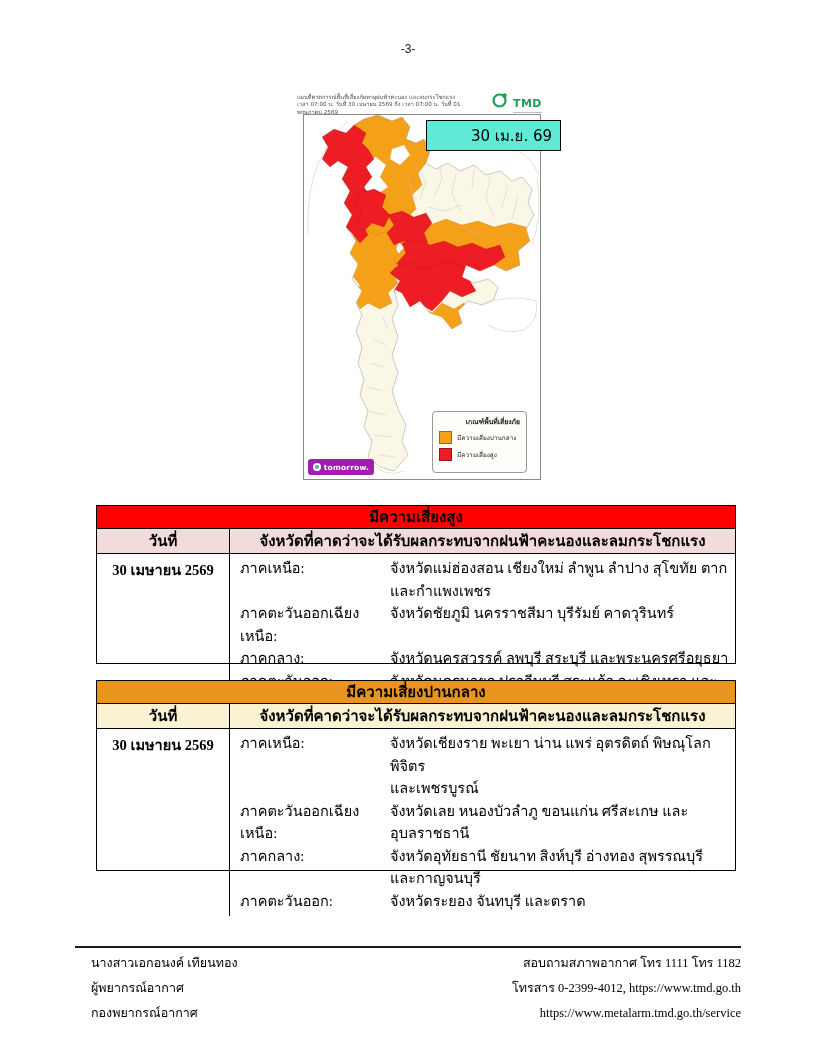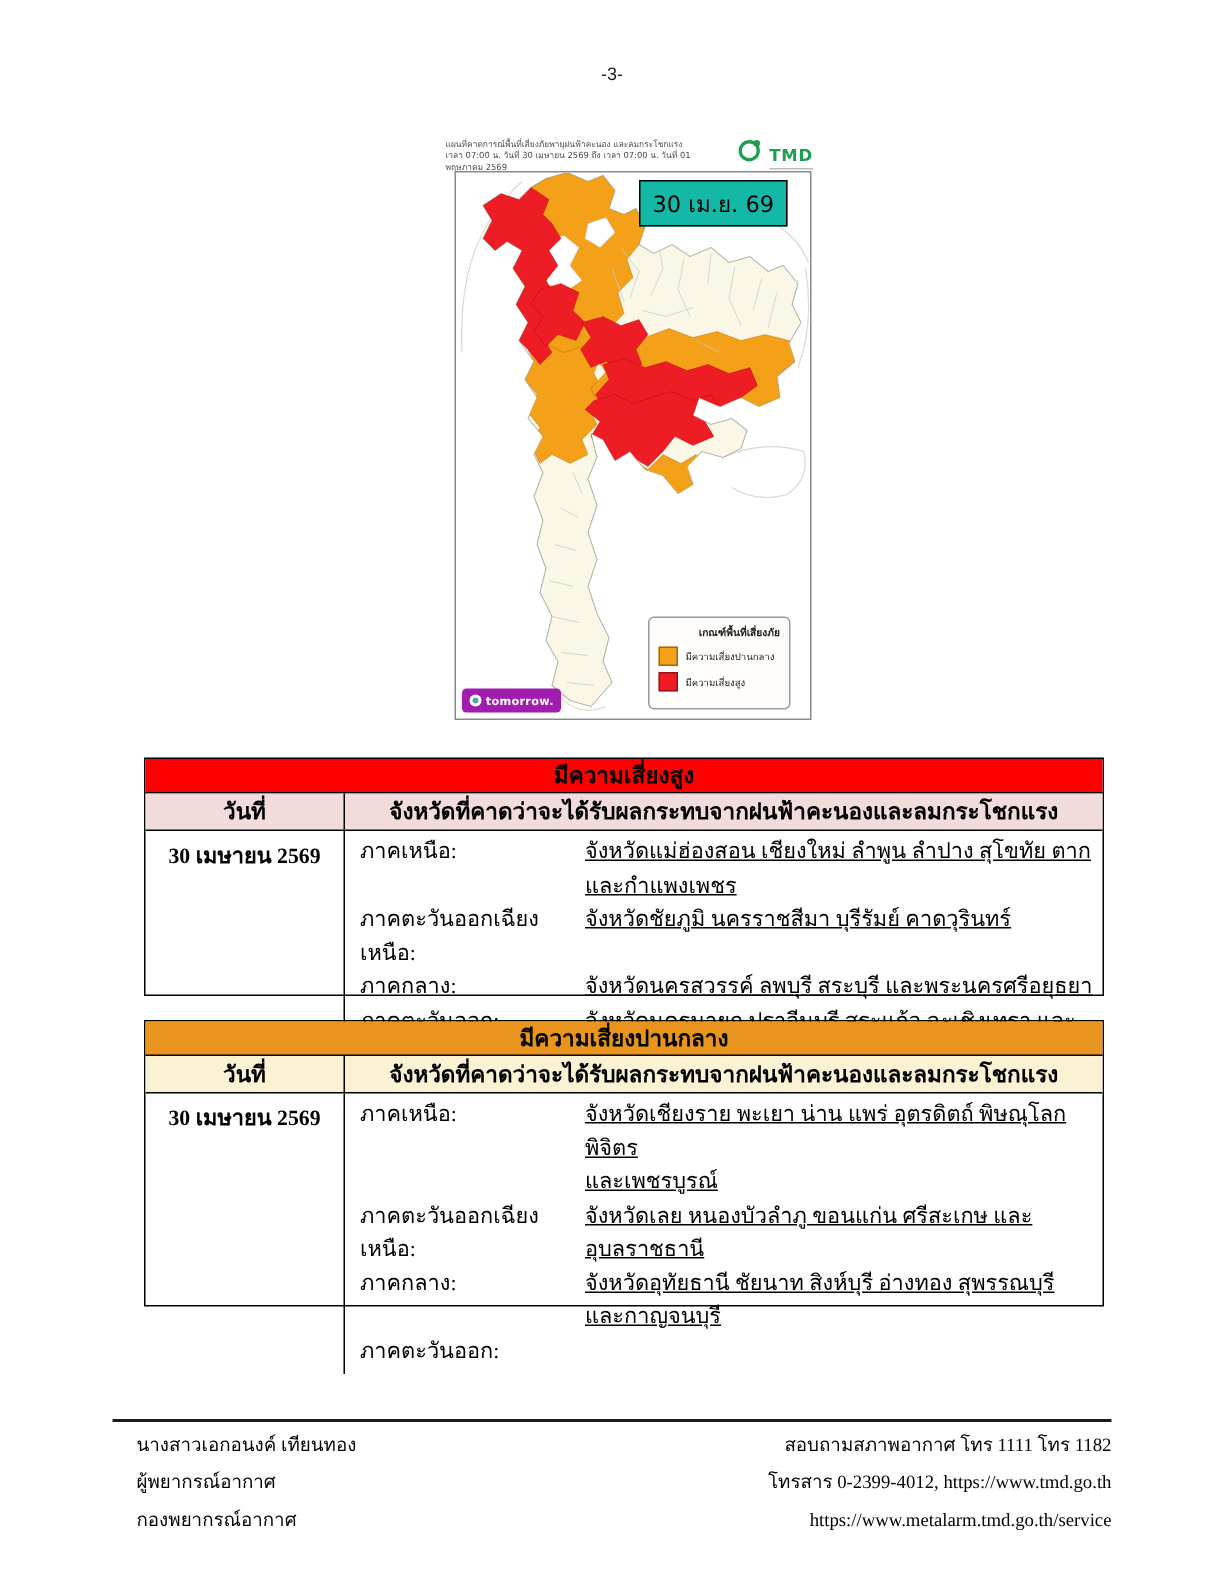--- a/index.html
+++ b/index.html
@@ -14,23 +14,23 @@
   .map-title{position:absolute;left:1px;top:2px;width:186px;
         font-family:"DejaVu Sans","Liberation Sans",sans-serif;
         font-size:5.6px;line-height:7.4px;color:#4a4a4a;}
   .map-logos{position:absolute;right:2px;top:0;display:flex;align-items:flex-start;gap:5px;
         font-family:"DejaVu Sans","Liberation Sans",sans-serif;}
   .tmd-wordmark{font-size:11px;font-weight:bold;color:#1e9e52;letter-spacing:.5px;margin-top:20px;}
   .logo-sub{display:block;width:100%;height:2px;border-top:1px solid #bbb;margin-top:1px;}
   .map-frame{position:absolute;left:7px;top:22px;width:238px;height:366px;
         border:1px solid #8a8a8a;background:#fff;box-sizing:border-box;}
   .thailand-svg{position:absolute;left:0;top:0;}
-  .date-box{position:absolute;left:122px;top:5px;width:97px;height:29px;background:#14b8a6;
+  .date-box{position:absolute;left:122px;top:5px;width:97px;height:29px;background:#5eead4;
         border:1.5px solid #000;display:flex;align-items:center;justify-content:center;
-        font-family:"DejaVu Sans","Liberation Sans",sans-serif;font-size:15px;color:#000;}
+        font-family:"DejaVu Sans","Liberation Sans",sans-serif;font-size:15px;color:#000;padding-left:36px;}
   .legend{position:absolute;left:128px;top:296px;width:95px;height:62px;background:#fffefa;
         border:1px solid #9a9a9a;border-radius:4px;box-sizing:border-box;padding:4px 6px;
         font-family:"DejaVu Sans","Liberation Sans",sans-serif;}
   .legend-title{font-size:6.8px;font-weight:bold;color:#1a1a1a;text-align:right;margin-bottom:2px;}
   .legend-row{display:flex;align-items:center;margin-top:4px;}
   .legend-swatch{width:11px;height:11px;border:1px solid rgba(0,0,0,.35);margin-right:5px;flex:0 0 auto;}
   .legend-label{font-size:6.4px;color:#222;}
   .tomorrow-badge{position:absolute;left:4px;bottom:4px;width:66px;height:16px;border-radius:3px;
         background:#a21caf;display:flex;align-items:center;justify-content:center;gap:3px;
         font-family:"DejaVu Sans","Liberation Sans",sans-serif;}
@@ -46,21 +46,21 @@
         justify-content:center;font-weight:bold;font-size:15px;color:#000;}
   .t-head{height:24px;border-bottom:1.5px solid #000;display:grid;grid-template-columns:133px 1fr;}
   .t-head>div{display:flex;align-items:center;justify-content:center;font-weight:bold;font-size:15px;}
   .th-date{border-right:1.5px solid #000;box-sizing:border-box;}
   .t-body{display:grid;grid-template-columns:133px 1fr;}
   .td-date{border-right:1.5px solid #000;box-sizing:border-box;text-align:center;
         font-weight:bold;padding-top:4px;}
   .td-prov{padding:3px 6px 4px 10px;}
   .prow{display:grid;grid-template-columns:150px 1fr;}
   .rlabel{font-weight:normal;line-height:22.5px;}
-  .rval{line-height:22.5px;white-space:pre-line;text-decoration:underline;}
+  .rval{line-height:22.5px;white-space:pre-line;}
   .t1{top:505px;} .t1 .t-body{height:109px;}
   .t2{top:680px;} .t2 .t-body{height:141px;}
 
   
   .footer-rule{position:absolute;left:75px;top:946px;width:666px;border-top:2px solid #1a1a1a;}
   .footer-left{position:absolute;left:78px;top:951px;font-size:12.5px;line-height:25px;margin-left:13px;}
   .footer-right{position:absolute;right:75px;top:951px;font-size:12.5px;line-height:25px;text-align:right;}
 </style>
 </head>
 <body>
@@ -218,20 +218,21 @@
           <span class="rlabel">ภาคตะวันออกเฉียงเหนือ:</span>
           <span class="rval">จังหวัดเลย หนองบัวลำภู ขอนแก่น ศรีสะเกษ และอุบลราชธานี</span>
         </div>
         <div class="prow">
           <span class="rlabel">ภาคกลาง:</span>
           <span class="rval">จังหวัดอุทัยธานี ชัยนาท สิงห์บุรี อ่างทอง สุพรรณบุรี
 และกาญจนบุรี</span>
         </div>
         <div class="prow">
           <span class="rlabel">ภาคตะวันออก:</span>
+          <span class="rval">จังหวัดระยอง จันทบุรี และตราด</span>
         </div>
       </div>
     </div>
   </section>
 
   <div class="footer-rule"></div>
   <div class="footer-left">
     <div>นางสาวเอกอนงค์ เทียนทอง</div>
     <div>ผู้พยากรณ์อากาศ</div>
     <div>กองพยากรณ์อากาศ</div>

